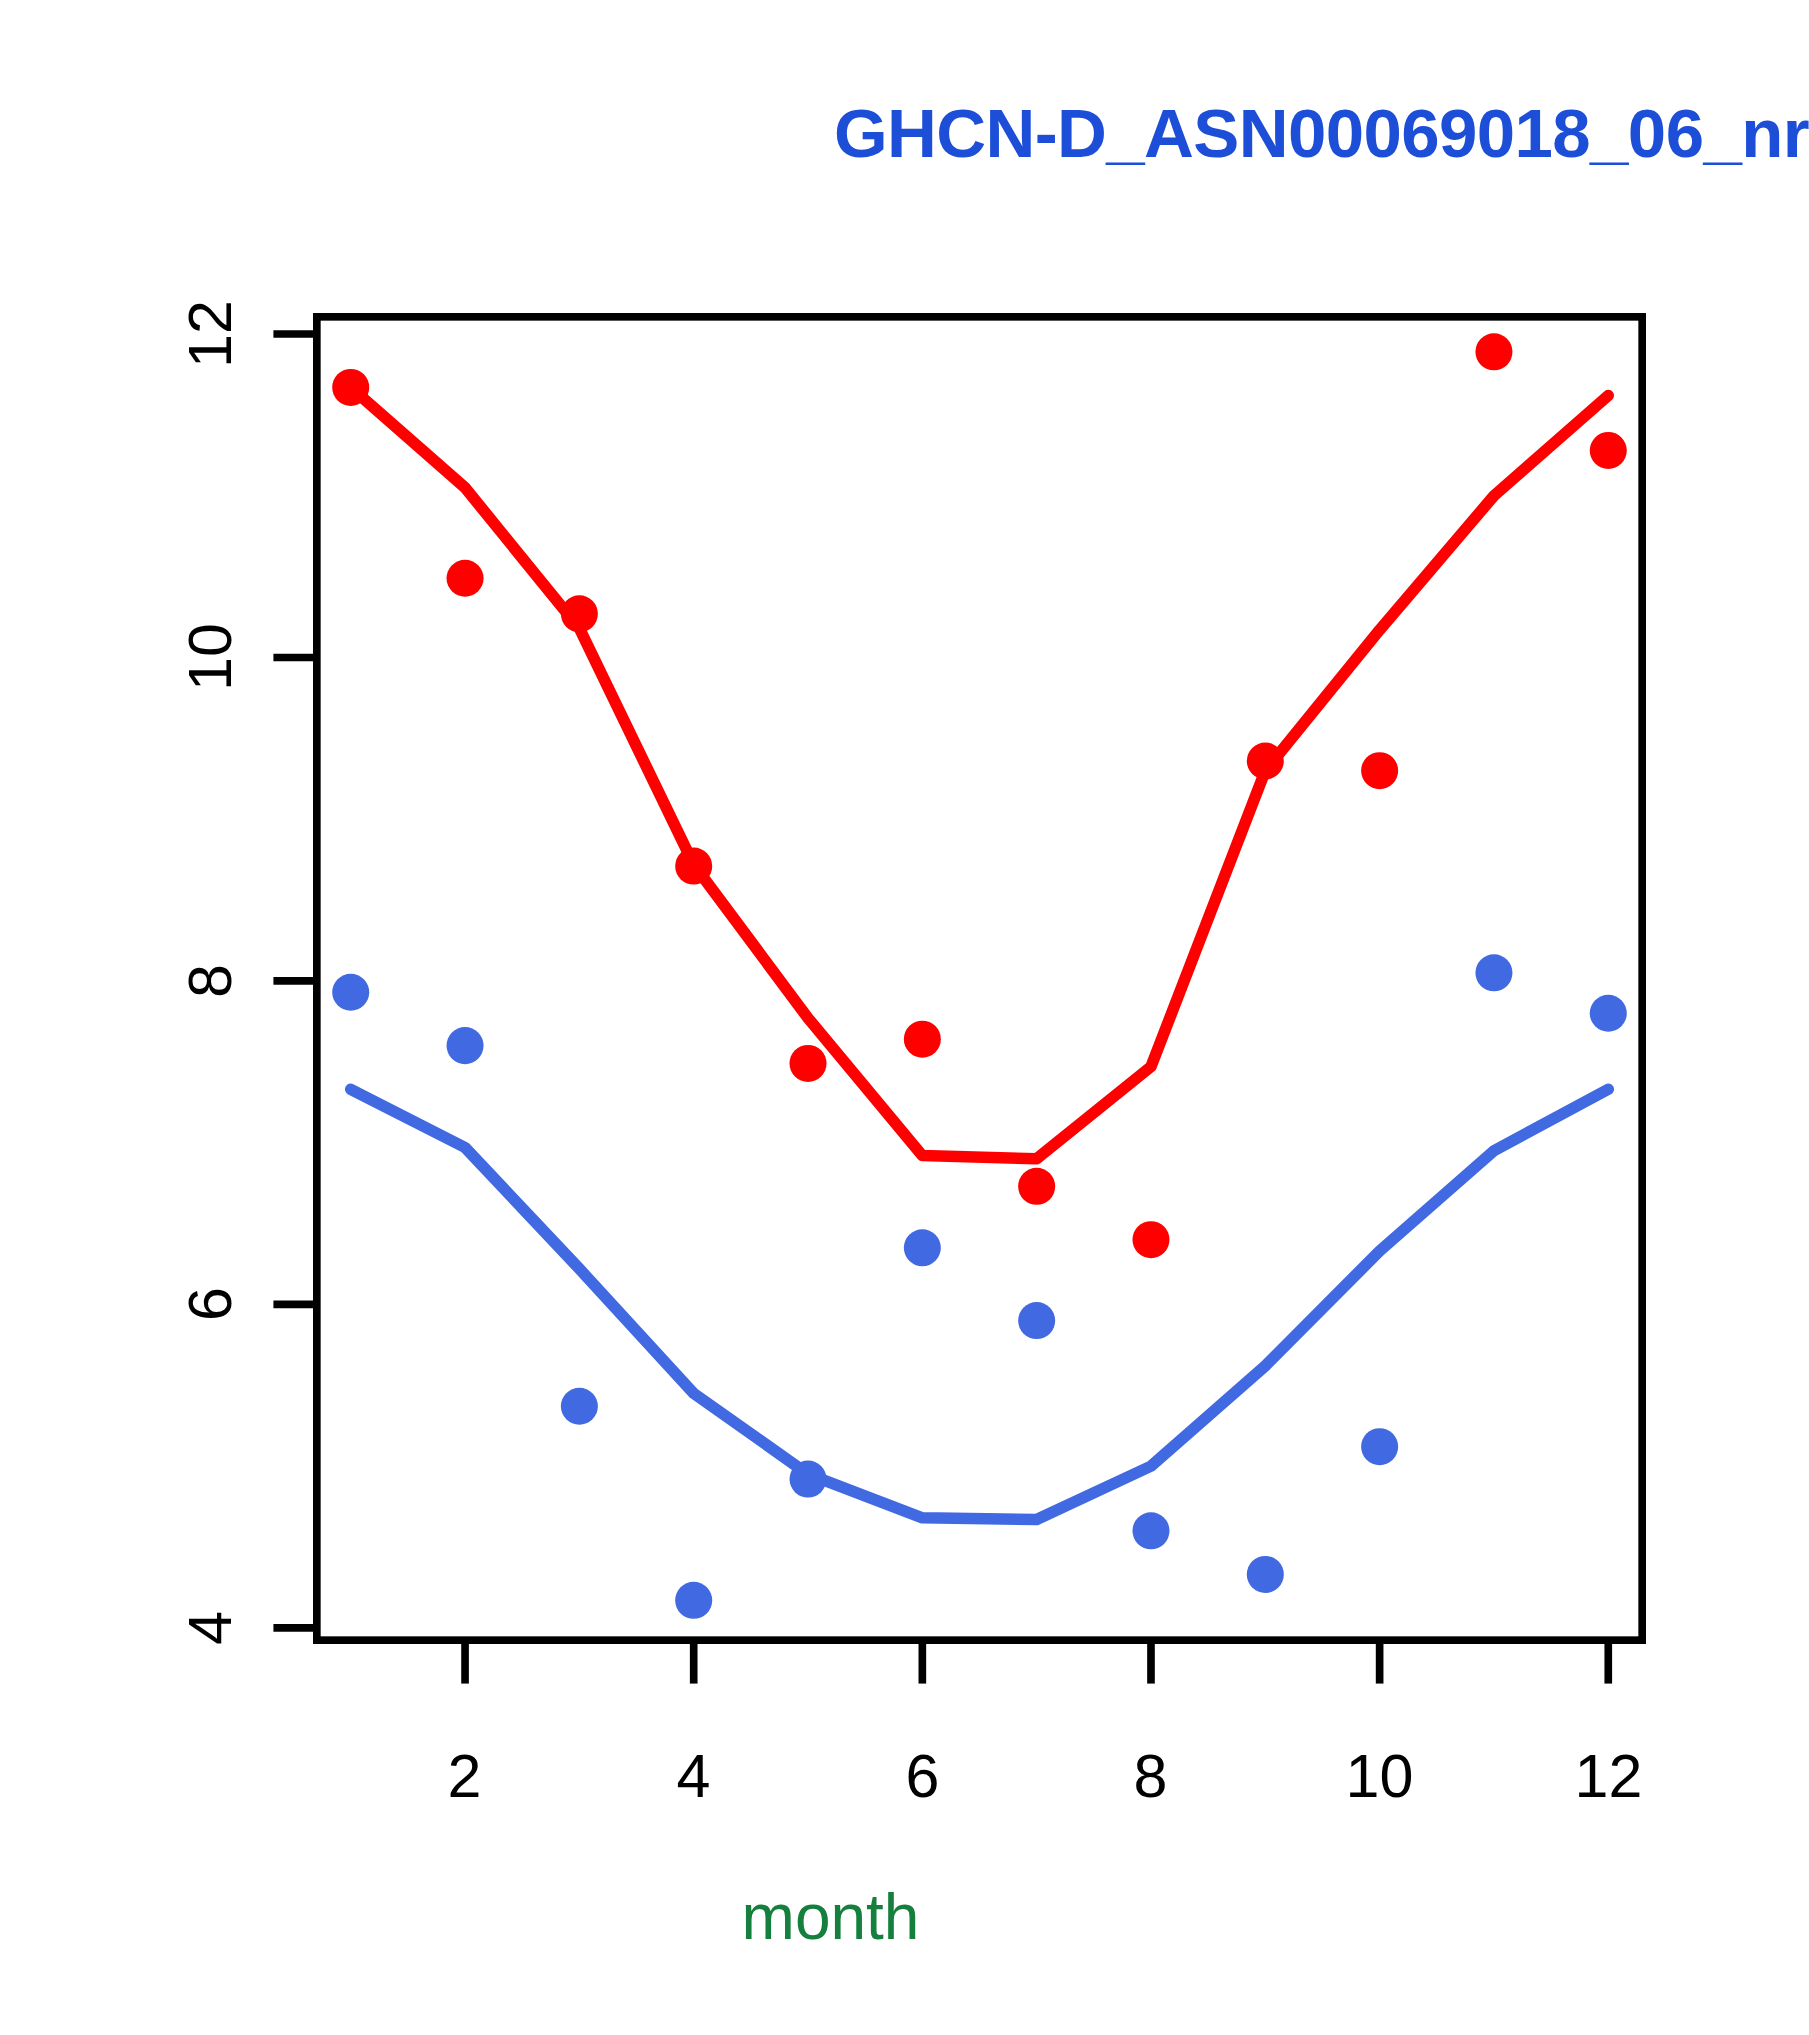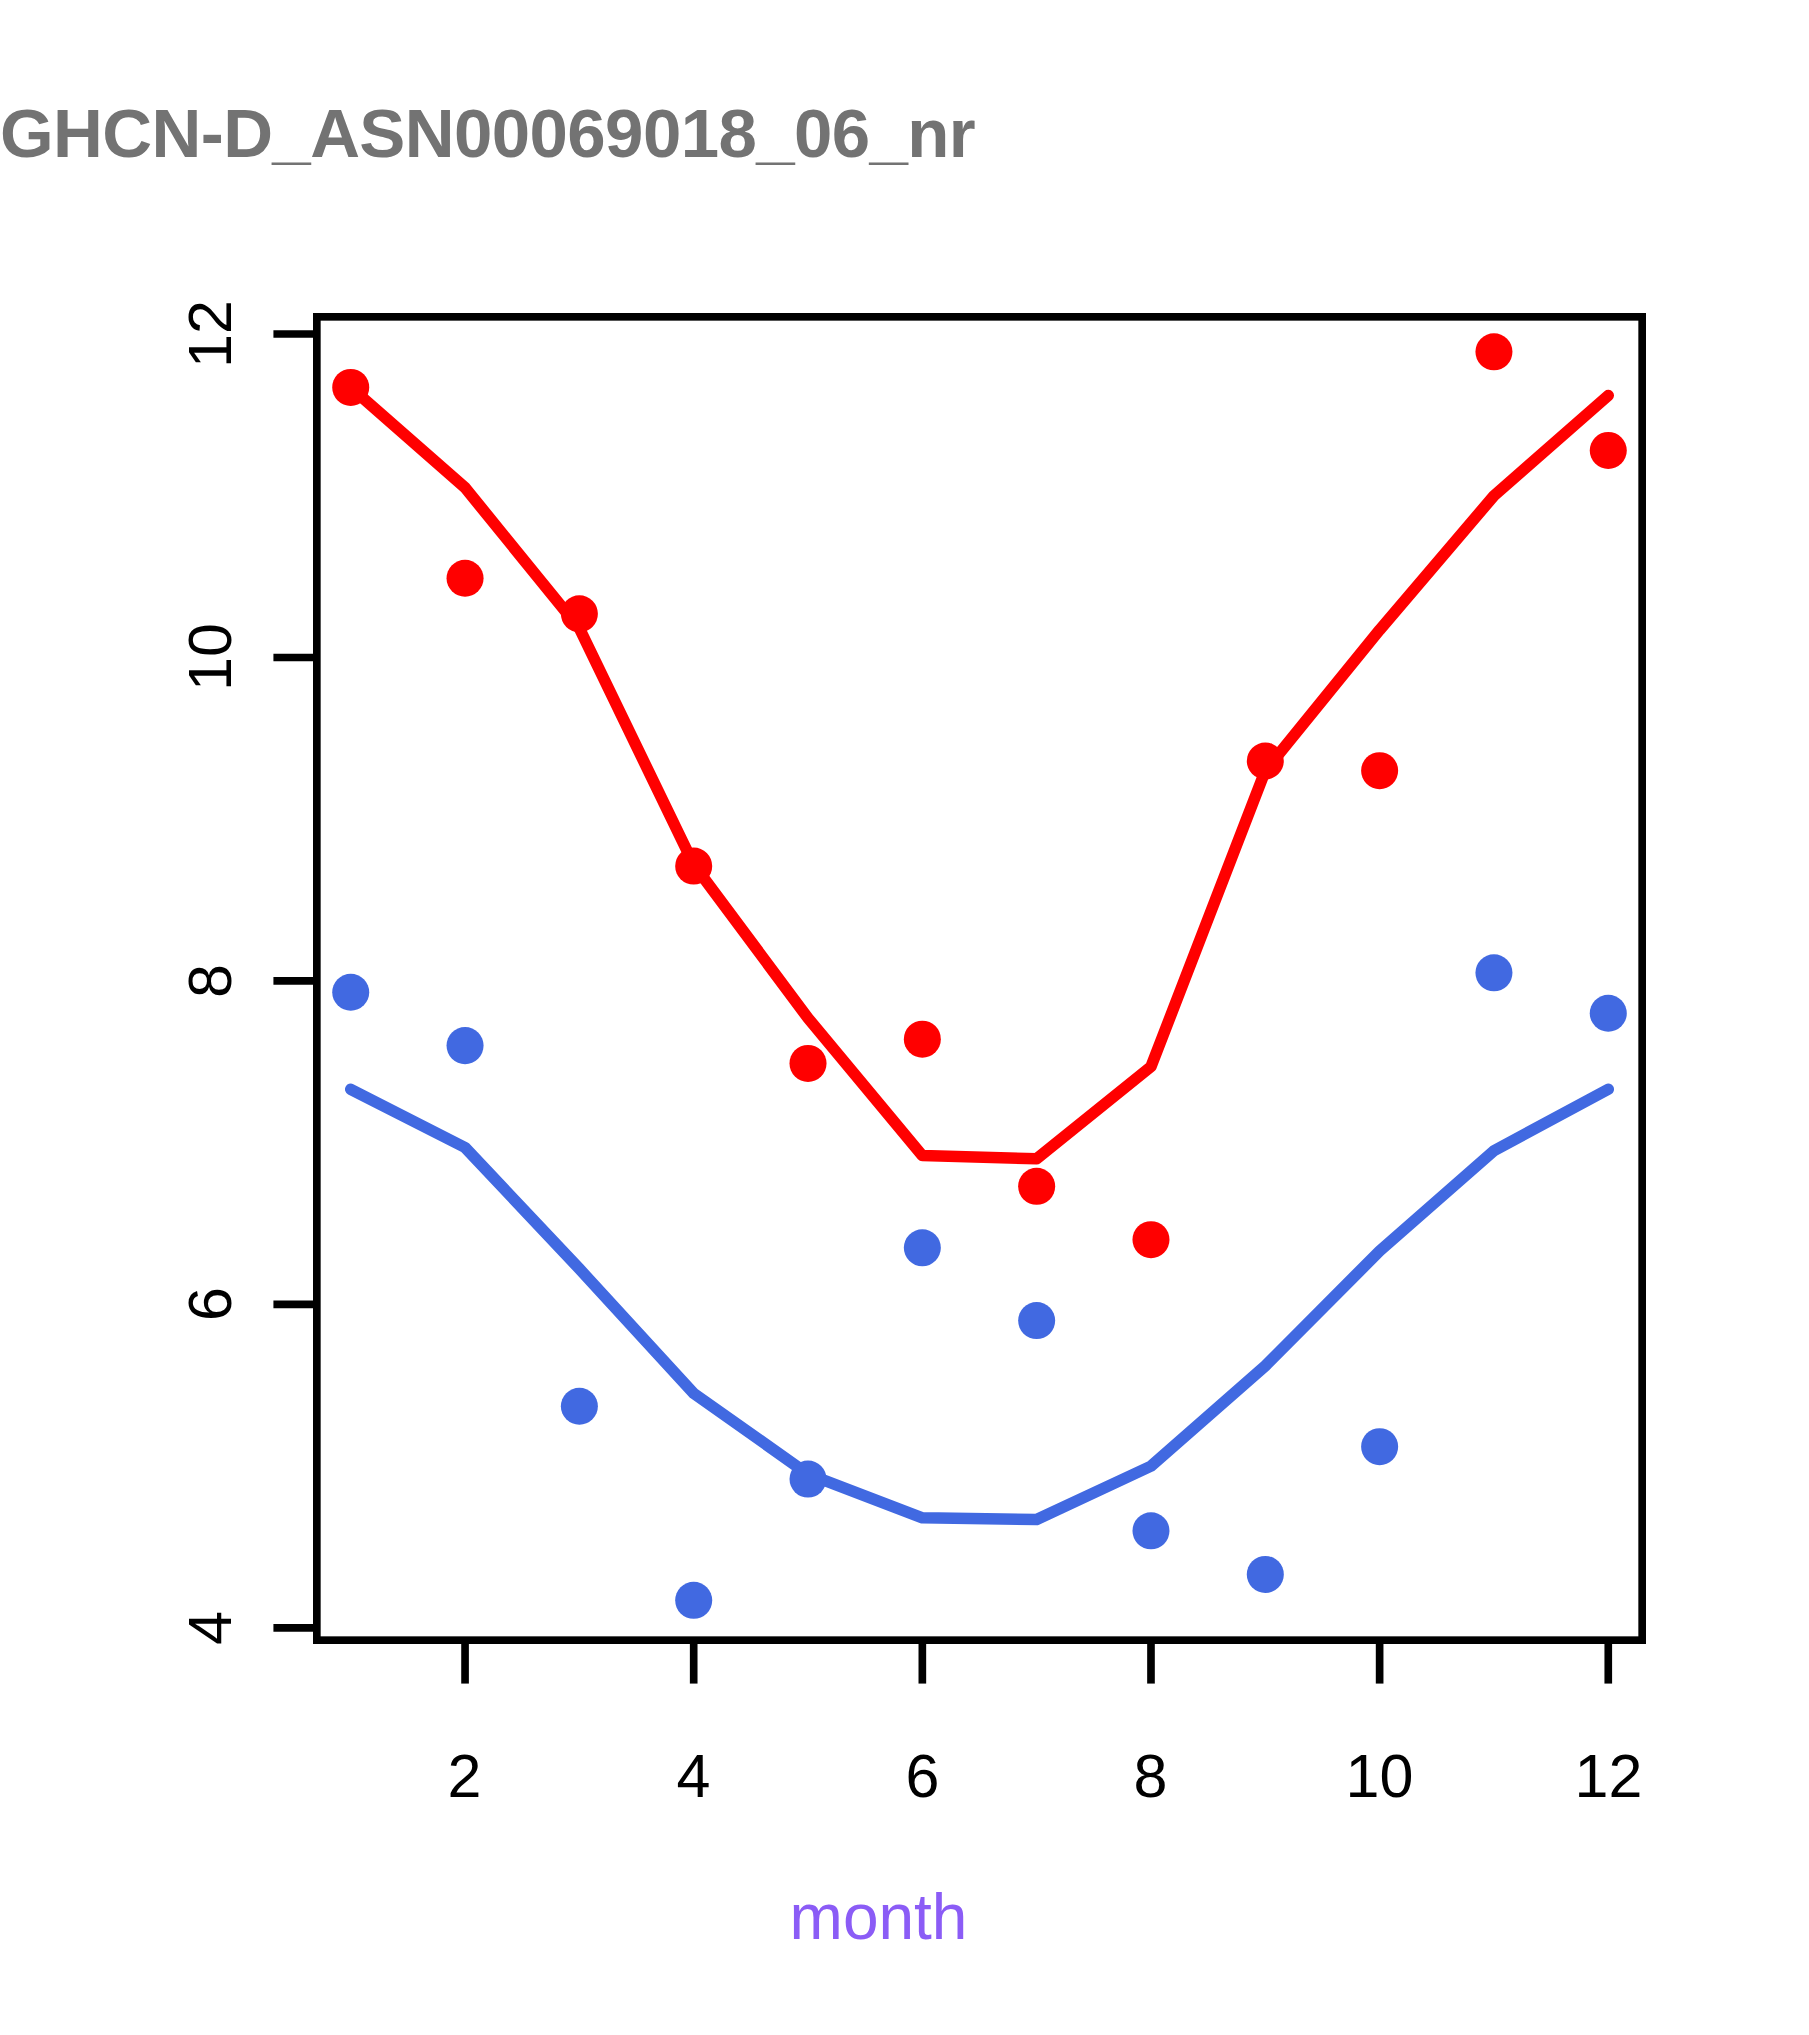--- a/index.html
+++ b/index.html
@@ -17,26 +17,26 @@
     position: relative;
     width: 1809px;
     height: 2035px;
     background: #ffffff;
   }
   #chart-title {
     position: absolute;
     top: 94px;
     left: 0;
     width: 1809px;
-    text-align: left;
+    text-align: right;
     font-family: "Liberation Sans", sans-serif;
     font-weight: bold;
     font-size: 69px;
     letter-spacing: -0.6px;
-    color: #737373;
+    color: #1d4ed8;
     white-space: nowrap;
   }
   #plot-area {
     position: absolute;
     left: 313px;
     top: 313px;
     width: 1333px;
     height: 1331px;
   }
   #plot-svg {
@@ -66,22 +66,21 @@
     text-align: center;
   }
   #xlabel {
     position: absolute;
     top: 1880px;
     left: 0;
     width: 1661px;
     text-align: center;
     font-family: "Liberation Sans", sans-serif;
     font-size: 64px;
-    color: #8b5cf6;
-    padding-left: 48px;
+    color: #15803d;
   }
 </style>
 </head>
 <body>
 
 <div id="figure">
 
   <div id="chart-title">GHCN-D_ASN00069018_06_nr</div>
 
   <div id="plot-area">

